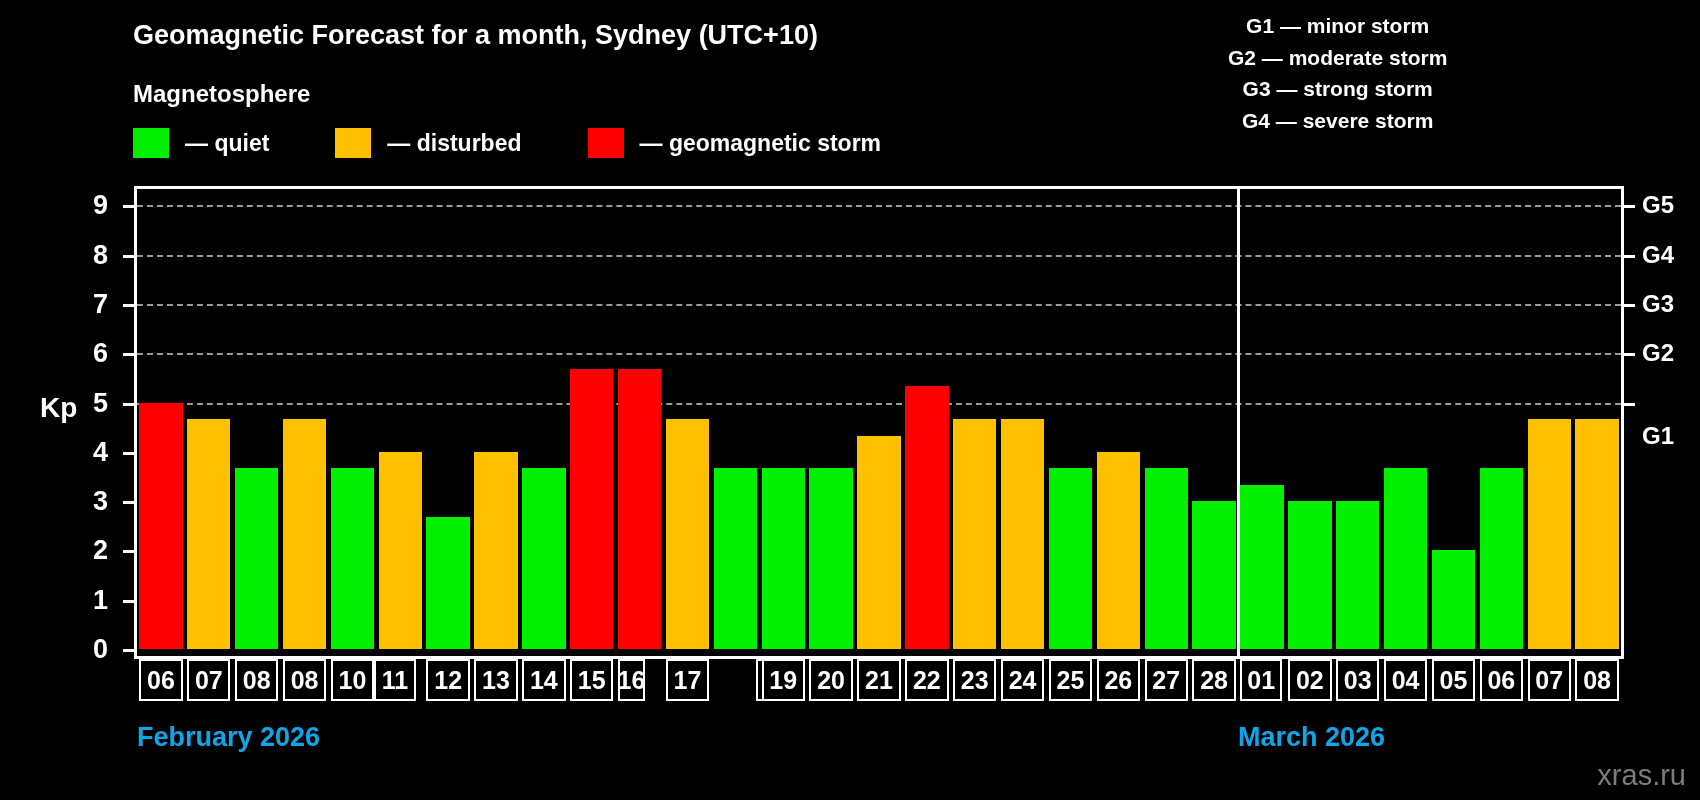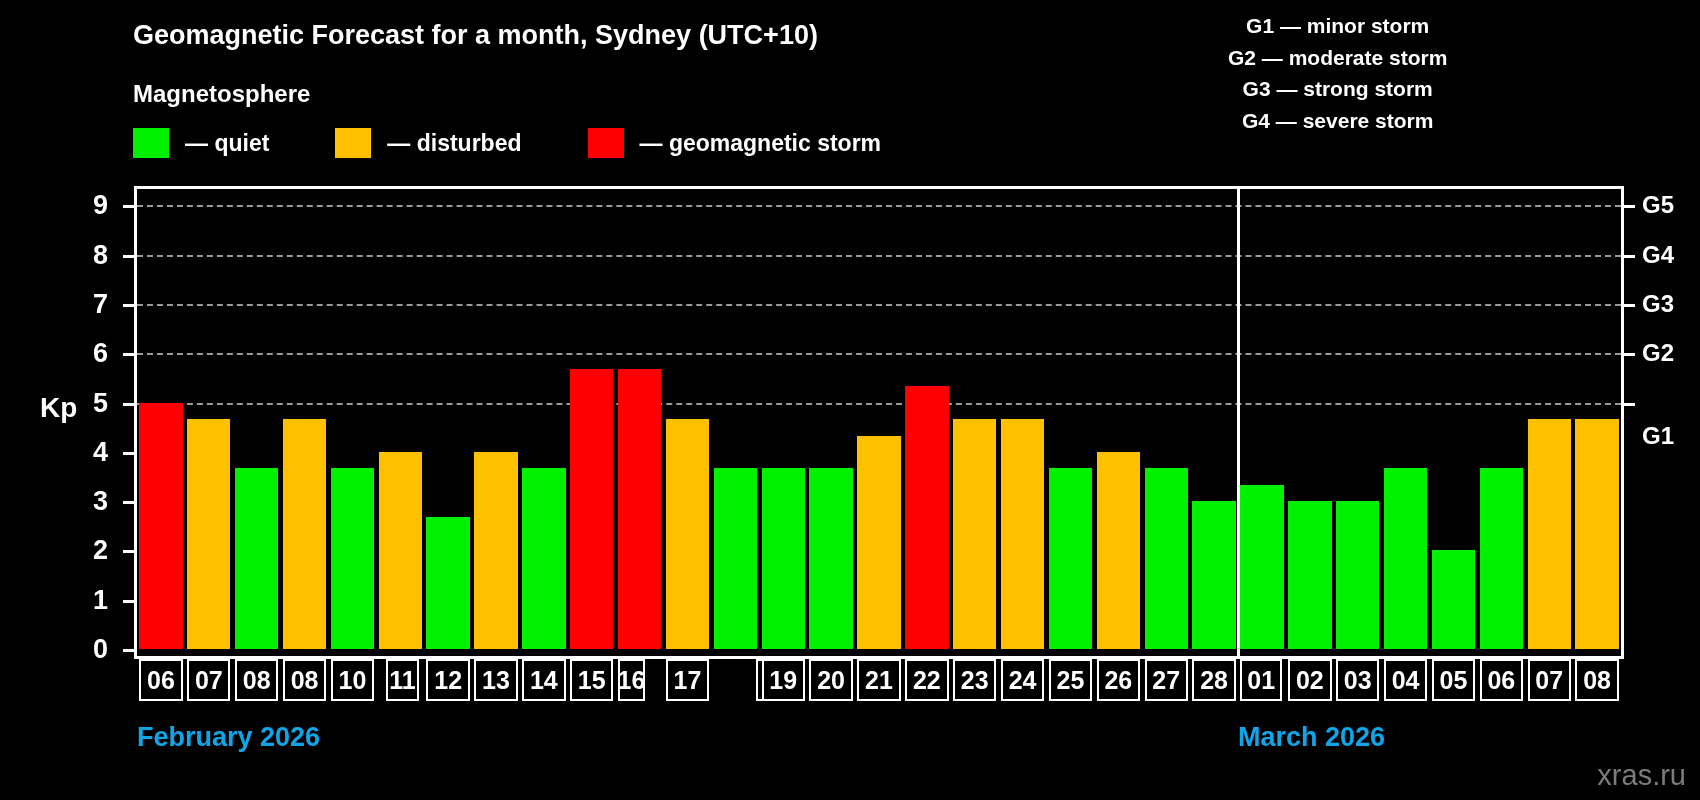--- a/index.html
+++ b/index.html
@@ -167,21 +167,21 @@
     </div>
   </div>
 
   <div class="axis-bottom"></div>
   <div class="daylabels" id="daylayer">
       <div class="daycell" style="left: 5.25px; width: 43.371px;">06</div>
       <div class="daycell" style="left: 53.121px; width: 43.371px;">07</div>
       <div class="daycell" style="left: 100.992px; width: 43.371px;">08</div>
       <div class="daycell" style="left: 148.863px; width: 43.371px;">08</div>
       <div class="daycell" style="left: 196.734px; width: 43.371px;">10</div>
-      <div class="daycell" style="left: 252px; width: 33px;">11</div>
+      <div class="daycell" style="left: 240px; width: 42px;">11</div>
       <div class="daycell" style="left: 292.476px; width: 43.371px;">12</div>
       <div class="daycell" style="left: 340.347px; width: 43.371px;">13</div>
       <div class="daycell" style="left: 388.218px; width: 43.371px;">14</div>
       <div class="daycell" style="left: 436.089px; width: 43.371px;">15</div>
       <div class="daycell" style="left: 483.96px; width: 27px;">16</div>
       <div class="daycell" style="left: 531.831px; width: 43.371px;">17</div>
       <div class="daycell" style="left: 579.702px; width: 43.371px; margin-left: 42px;">18</div>
       <div class="daycell" style="left: 627.573px; width: 43.371px;">19</div>
       <div class="daycell" style="left: 675.444px; width: 43.371px;">20</div>
       <div class="daycell" style="left: 723.315px; width: 43.371px;">21</div>

